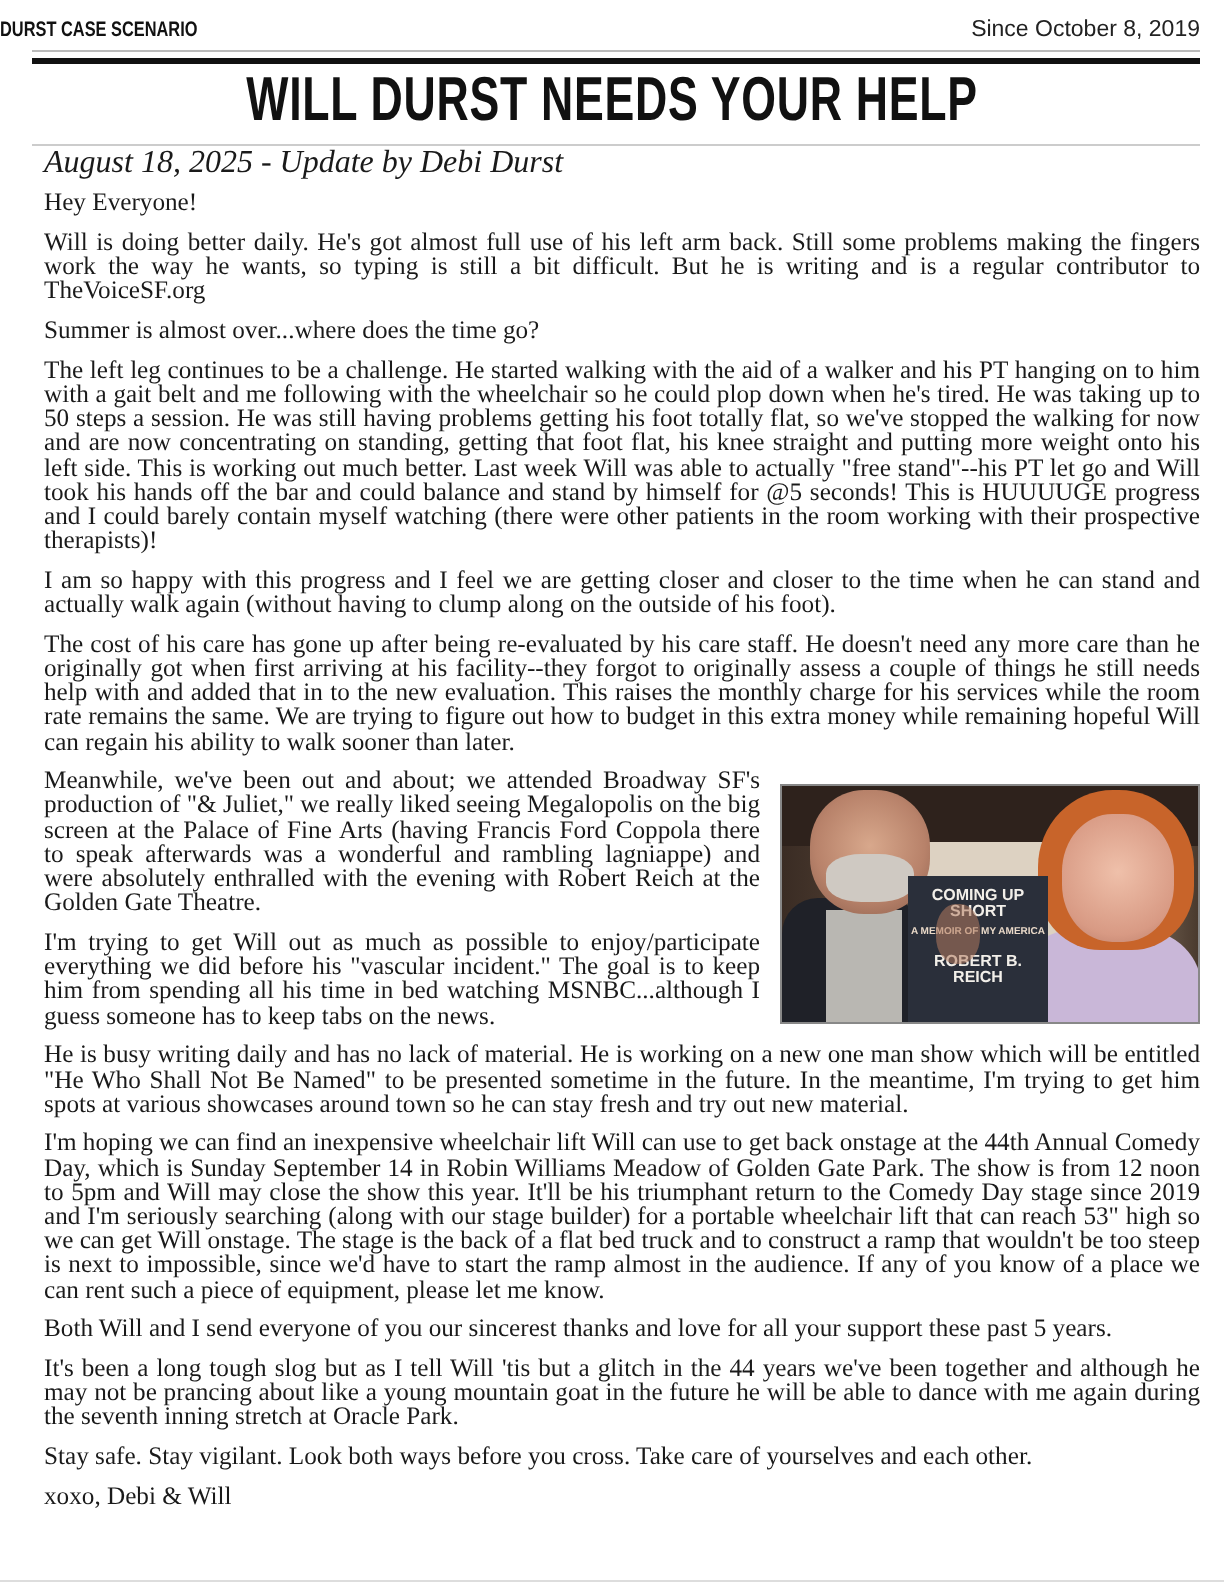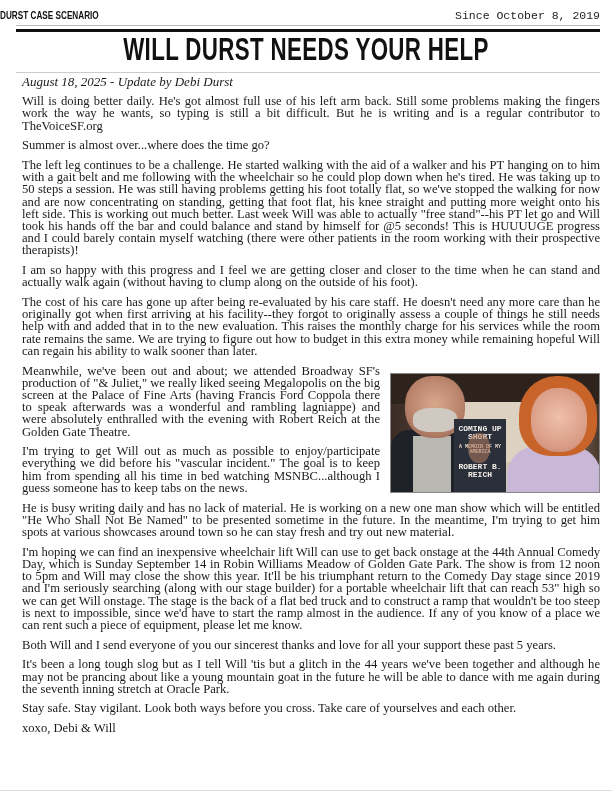--- a/index.html
+++ b/index.html
@@ -8,37 +8,37 @@
     font-family: "DejaVu Serif", "Liberation Serif", serif; color: #1a1a1a;
   }
   .masthead-top { position: absolute; left: 0; right: 12px; top: 9px; height: 16px; }
   .pub-name {
     position: absolute; left: 0; top: 0;
     font-family: "Liberation Sans", sans-serif; font-weight: bold; font-size: 10.5px;
     letter-spacing: 0px; transform: scaleX(0.78); transform-origin: left center; color: #111;
   }
   .since {
     position: absolute; right: 0; top: 0;
-    font-family: Liberation Mono, monospace; font-size: 11.5px; color: #222;
+    font-family: Liberation Sans, sans-serif; font-size: 11.5px; color: #222;
   }
   .rule-thin-top { position: absolute; left: 16px; right: 12px; top: 25px; border-top: 1px solid #bbb; }
   .rule-thick { position: absolute; left: 16px; right: 12px; top: 29px; border-top: 3px solid #111; }
   .headline {
     position: absolute; left: 0; right: 0; top: 32px; text-align: center;
     font-family: "Liberation Sans", sans-serif; font-weight: bold; font-size: 31px;
     transform: scaleX(0.72); transform-origin: center; color: #111; letter-spacing: 0.5px;
   }
   .rule-thin-bottom { position: absolute; left: 16px; right: 12px; top: 72px; border-top: 1px solid #ccc; }
   .article {
     position: absolute; left: 22px; right: 12px; top: 76px;
     font-family: "Liberation Serif", serif; font-size: 12.6px; line-height: 12.2px;
     text-align: justify;
   }
   .article p { margin: 0 0 7.5px 0; }
-  .dateline { font-style: italic; font-size: 13px; margin-bottom: 7px !important; }
+  .dateline { font-style: italic; font-size: 16px; margin-bottom: 7px !important; }
   .photo {
     float: right; width: 210px; height: 120px; margin: 8px 0 4px 10px;
     position: relative; overflow: hidden; border: 1px solid #888; box-sizing: border-box;
     background: linear-gradient(90deg, #3a2c24 0%, #5a4638 30%, #d8cdbf 50%, #c9b9a3 62%, #4a3a2e 100%);
   }
   .photo .bg-top { position: absolute; left: 0; right: 0; top: 0; height: 30px; background: #2e221c; }
   .photo .wall { position: absolute; left: 70px; width: 90px; top: 28px; height: 60px; background: #ddd2c2; }
   .photo .man-head {
     position: absolute; left: 14px; top: 2px; width: 60px; height: 62px; border-radius: 45%;
     background: radial-gradient(circle at 50% 45%, #d8a88c 0%, #b8826a 60%, #8a5e4c 100%);
@@ -48,22 +48,22 @@
     background: #cfc9c2;
   }
   .photo .man-body {
     position: absolute; left: 0; top: 56px; width: 70px; height: 70px; background: #1f2128;
     border-radius: 18px 18px 0 0;
   }
   .photo .man-shirt {
     position: absolute; left: 22px; top: 62px; width: 38px; height: 60px; background: #b9b7b2;
   }
   .photo .book {
-    position: absolute; left: 63px; top: 45px; width: 52px; height: 78px; background: #2a2f3a;
-    color: #f2efe9; font-family: Liberation Mono, monospace; font-weight: bold; text-align: center;
+    position: absolute; left: 63px; top: 45px; width: 70px; height: 78px; background: #2a2f3a;
+    color: #f2efe9; font-family: Liberation Sans, sans-serif; font-weight: bold; text-align: center;
   }
   .photo .book .t1 { font-size: 8px; line-height: 8px; margin-top: 6px; }
   .photo .book .t2 { font-size: 5px; line-height: 5px; margin-top: 4px; color: #e9d9c8; }
   .photo .book .t3 { font-size: 8px; line-height: 8px; margin-top: 8px; }
   .photo .book .face { position: absolute; left: 14px; top: 14px; width: 22px; height: 30px; border-radius: 45%; background: #b27a5e; opacity: 0.55; }
   .photo .woman-hair {
     position: absolute; left: 128px; top: 2px; width: 78px; height: 80px; border-radius: 48% 48% 40% 40%;
     background: #c8642a;
   }
   .photo .woman-face {
@@ -83,20 +83,21 @@
   <span class="pub-name">DURST CASE SCENARIO</span>
   <span class="since">Since October 8, 2019</span>
 </div>
 <div class="rule-thin-top"></div>
 <div class="rule-thick"></div>
 <div class="headline">WILL DURST NEEDS YOUR HELP</div>
 <div class="rule-thin-bottom"></div>
 
 <div class="article">
   <p class="dateline">August 18, 2025 - Update by Debi Durst</p>
+  <p>Hey Everyone!</p>
   <p>Will is doing better daily. He's got almost full use of his left arm back. Still some problems making the fingers work the way he wants, so typing is still a bit difficult. But he is writing and is a regular contributor to TheVoiceSF.org</p>
   <p>Summer is almost over...where does the time go?</p>
   <p>The left leg continues to be a challenge. He started walking with the aid of a walker and his PT hanging on to him with a gait belt and me following with the wheelchair so he could plop down when he's tired. He was taking up to 50 steps a session. He was still having problems getting his foot totally flat, so we've stopped the walking for now and are now concentrating on standing, getting that foot flat, his knee straight and putting more weight onto his left side. This is working out much better. Last week Will was able to actually "free stand"--his PT let go and Will took his hands off the bar and could balance and stand by himself for @5 seconds! This is HUUUUGE progress and I could barely contain myself watching (there were other patients in the room working with their prospective therapists)!</p>
   <p>I am so happy with this progress and I feel we are getting closer and closer to the time when he can stand and actually walk again (without having to clump along on the outside of his foot).</p>
   <p>The cost of his care has gone up after being re-evaluated by his care staff. He doesn't need any more care than he originally got when first arriving at his facility--they forgot to originally assess a couple of things he still needs help with and added that in to the new evaluation. This raises the monthly charge for his services while the room rate remains the same. We are trying to figure out how to budget in this extra money while remaining hopeful Will can regain his ability to walk sooner than later.</p>
   <div class="photo" title="Will and Debi Durst holding Robert Reich's memoir">
     <div class="bg-top"></div>
     <div class="wall"></div>
     <div class="man-body"></div>
     <div class="man-shirt"></div>

